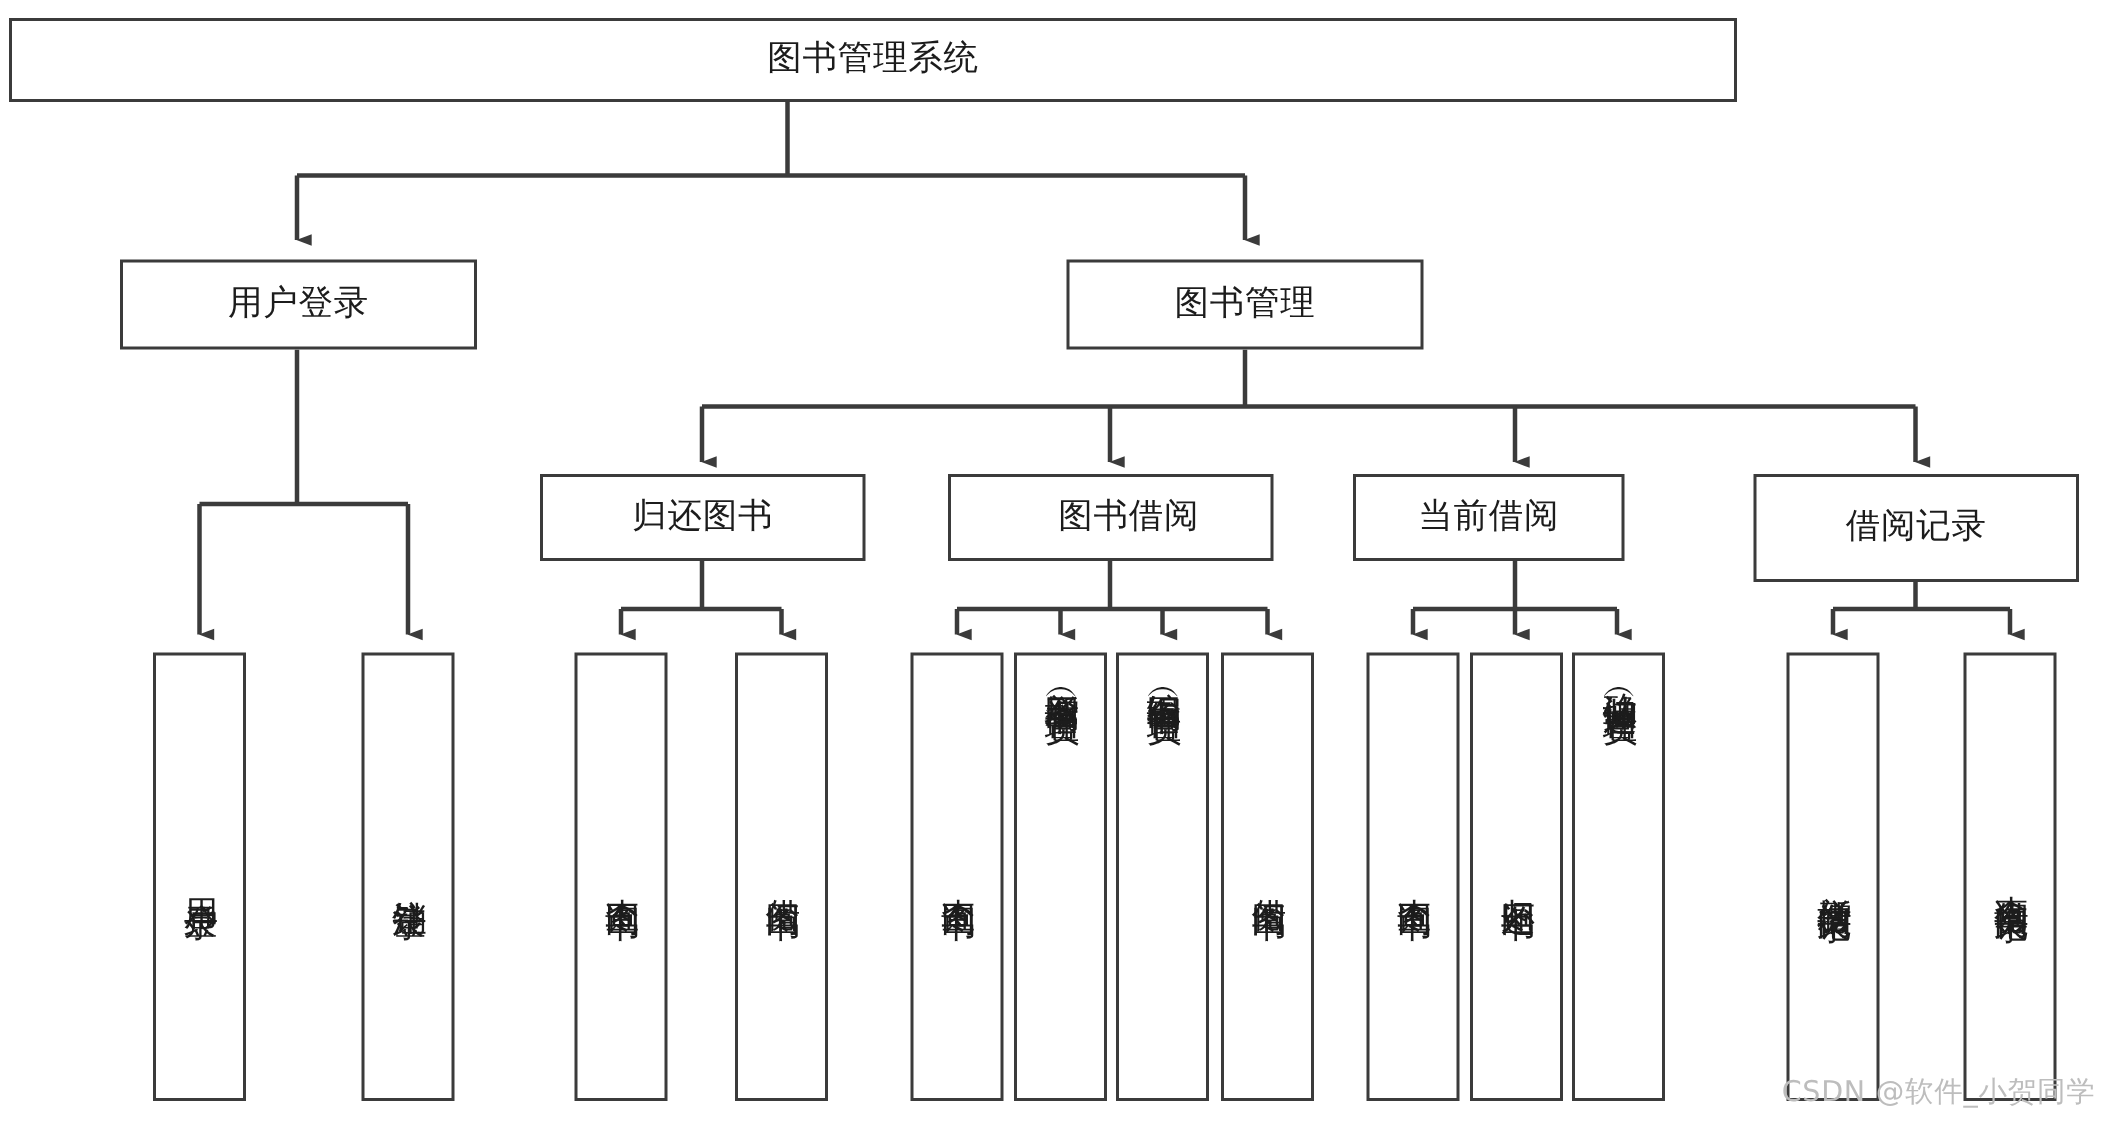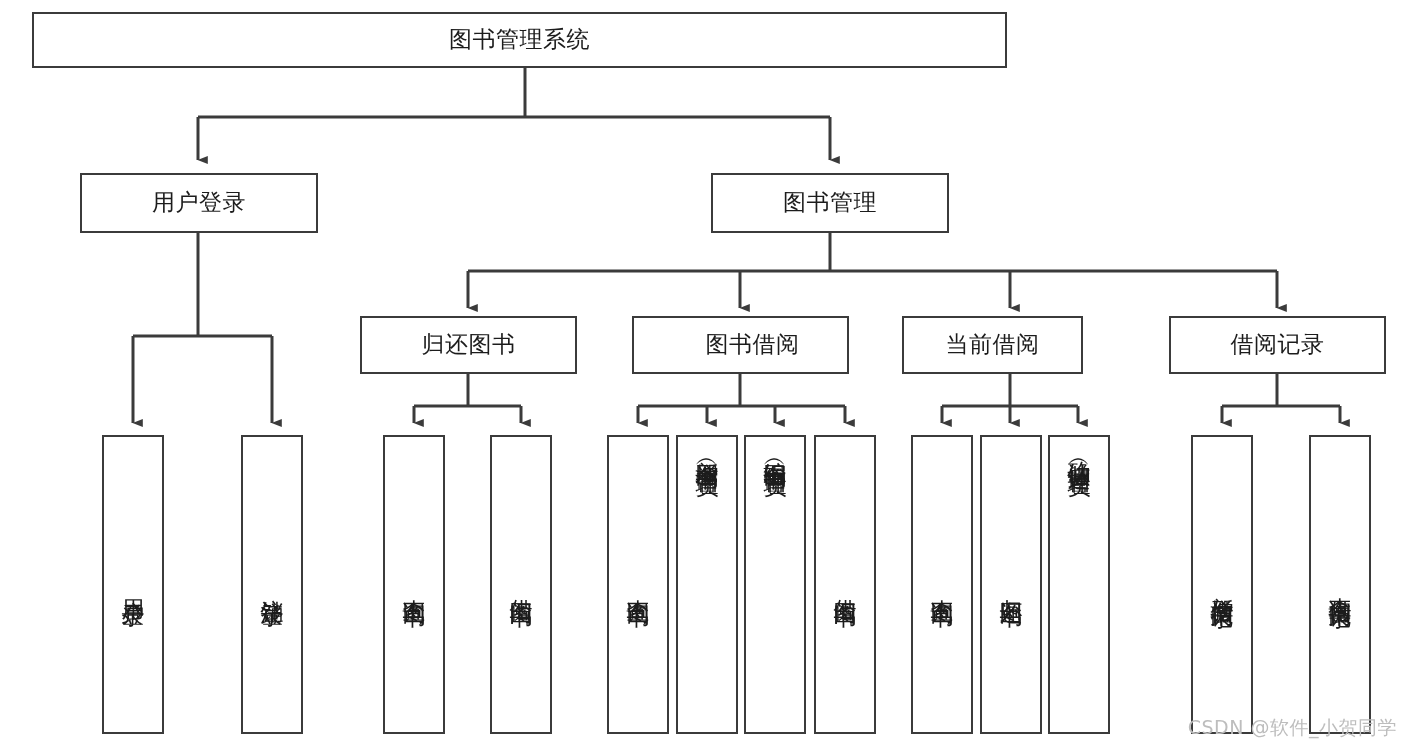--- a/index.html
+++ b/index.html
@@ -119,21 +119,21 @@
       <path d="M1010,406 L1010,423" marker-end="url(#arw)"></path>
       <path d="M1078,406 L1078,423" marker-end="url(#arw)"></path>
 
       <path d="M1277,374 L1277,406"></path>
       <path d="M1222,406 L1340,406"></path>
       <path d="M1222,406 L1222,423" marker-end="url(#arw)"></path>
       <path d="M1340,406 L1340,423" marker-end="url(#arw)"></path>
     </g>
   </svg>
 
-  <div class="node" style="left:32px; top:12px; width:975px; height:56px;">
+  <div class="node" style="left:6px; top:12px; width:1152px; height:56px;">
     <span class="label">图书管理系统</span>
   </div>
 
   <div class="node" style="left:80px; top:173px; width:238px; height:60px;">
     <span class="label">用户登录</span>
   </div>
 
   <div class="node" style="left:711px; top:173px; width:238px; height:60px;">
     <span class="label">图书管理</span>
   </div>
@@ -143,21 +143,21 @@
   </div>
 
   <div class="node" style="left:632px; top:316px; width:217px; height:58px;padding-left:24px;">
     <span class="label">图书借阅</span>
   </div>
 
   <div class="node" style="left:902px; top:316px; width:181px; height:58px;">
     <span class="label">当前借阅</span>
   </div>
 
-  <div class="node" style="left:1169px; top:316px; width:217px; height:58px;">
+  <div class="node" style="left:1169px; top:316px; width:217px; height:72px;">
     <span class="label">借阅记录</span>
   </div>
 
   <div class="node vert mid" style="left:102px; top:435px; width:62px; height:299px;">
     <span class="label">用户登录</span>
   </div>
 
   <div class="node vert mid" style="left:241px; top:435px; width:62px; height:299px;">
     <span class="label">注销登录</span>
   </div>

